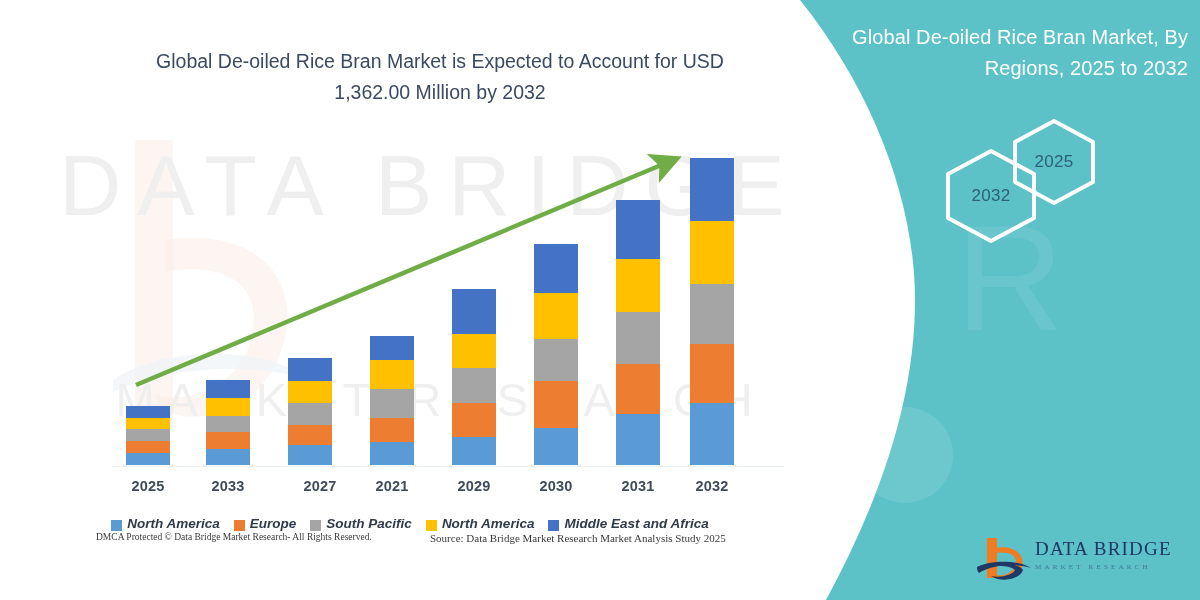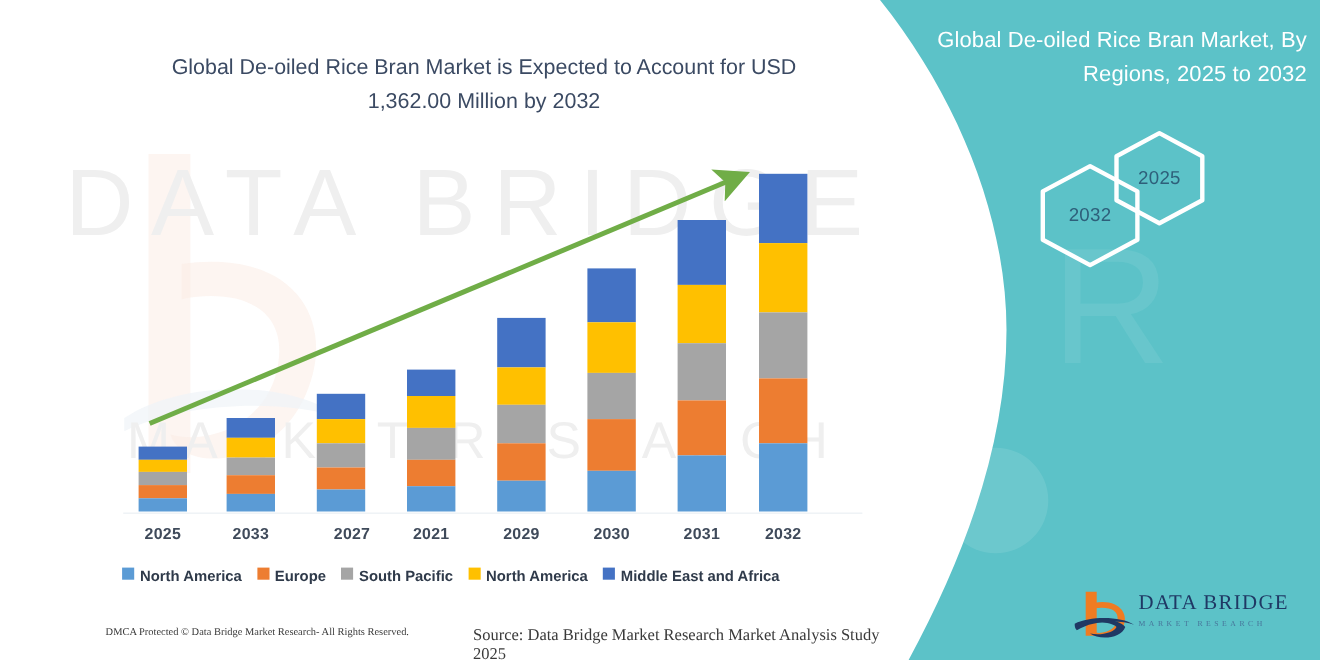--- a/index.html
+++ b/index.html
@@ -68,27 +68,27 @@
   .xlabels{position:absolute;left:0;top:478px;width:820px;height:24px;}
   .xlab{
     position:absolute;width:80px;text-align:center;
     color:#3f4a5a;font-size:14.5px;font-weight:bold;letter-spacing:.2px;
   }
 
   .legend{
     position:absolute;left:0;top:516px;width:820px;
     display:flex;justify-content:center;align-items:center;gap:14px;
   }
-  .leg-item{display:flex;align-items:flex-start;gap:5px;}
+  .leg-item{display:flex;align-items:flex-end;gap:5px;font-style:italic;}
   .leg-sw{width:11px;height:11px;display:block;}
   .leg-tx{color:#2f3a4a;font-size:13.5px;font-weight:bold;white-space:nowrap;}
 
-  .footer{position:absolute;left:0;top:570px;width:800px;height:20px;}
+  .footer{position:absolute;left:0;top:532px;width:800px;height:20px;text-align:center;}
   .foot-l{position:absolute;left:96px;top:0;color:#3a3a3a;font-size:9.5px;font-family:"Liberation Serif",serif;}
-  .foot-r{position:absolute;left:430px;top:0;color:#3a3a3a;font-size:15px;font-family:"Liberation Serif",serif;}
+  .foot-r{position:absolute;left:430px;top:0;color:#3a3a3a;font-size:11px;font-family:"Liberation Serif",serif;}
 
   
   .logo{position:absolute;left:975px;top:532px;width:215px;height:56px;}
   .logo-text{position:absolute;left:60px;top:6px;}
   .logo-main{color:#1f3864;font-size:19px;letter-spacing:1.2px;font-weight:400;font-family:"Liberation Serif",serif;}
   .logo-sub{color:#3f5a8a;font-size:7px;letter-spacing:3.2px;margin-top:3px;font-family:"Liberation Serif",serif;opacity:.75;}
 </style>
 </head>
 <body>
 

